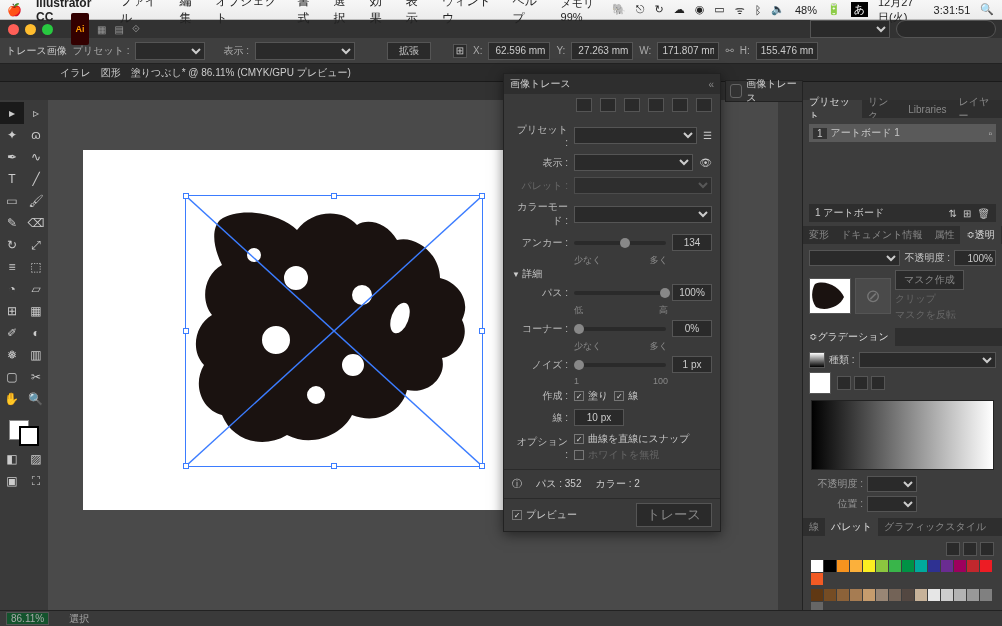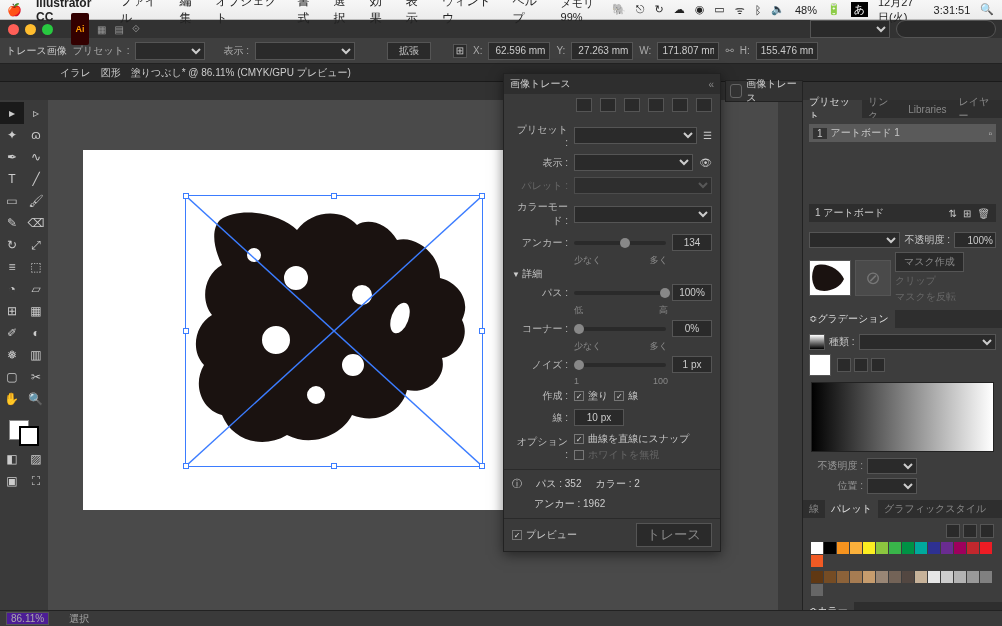--- a/index.html
+++ b/index.html
@@ -85,21 +85,21 @@
 .tick.on::after{content:"✓";color:#ddd}
 .trace-panel .footer{display:flex;align-items:center;padding:4px 8px;border-top:1px solid #2a2a2a}
 .trace-panel .footer .btn{margin-left:auto;background:#2a2a2a;border:1px solid #555;padding:2px 10px;color:#888}
 .icon-row{display:flex;gap:8px;justify-content:flex-end;padding:4px 8px}
 .ticon{width:16px;height:14px;background:#2a2a2a;border:1px solid #555}
 .disclose{cursor:pointer}
 .disclose::before{content:"▼ ";font-size:8px}
 
 
 .statusbar{position:absolute;bottom:0;left:0;right:0;height:16px;background:#3a3a3a;display:flex;align-items:center;padding:0 6px;font-size:10px;color:#aaa;gap:20px;border-top:1px solid #222}
-.statusbar .zoom{background:#4c1d95;border:1px solid #555;padding:0 4px}
+.statusbar .zoom{background:#14532d;border:1px solid #555;padding:0 4px}
 
 
 .trace-shortcut{position:absolute;left:725px;top:80px;width:78px;height:22px;background:#333;border:1px solid #222;display:flex;align-items:center;gap:4px;padding:0 4px;color:#ccc;font-size:10px}
 .trace-shortcut .ic{width:14px;height:14px;border:1px solid #666;border-radius:3px}
 
 .panel-hdr{background:#2e2e2e;padding:2px 6px;color:#ccc;display:flex;align-items:center;gap:6px}
 
 .mini-icons{display:flex;gap:3px;padding:2px}
 .mini-icons .m{width:14px;height:14px;background:#2a2a2a;border:1px solid #555}
 
@@ -302,20 +302,26 @@
       </div>
       <div style="height:60px"></div>
       <div class="panel-hdr">
           <span>1 アートボード</span>
         <span style="margin-left:auto">⇅</span>
         <span>⊞</span>
         <span>🗑</span>
       </div>
     </div>
 
+    <div class="tabrow">
+      <div class="tab">変形</div>
+      <div class="tab">ドキュメント情報</div>
+      <div class="tab">属性</div>
+      <div class="tab act">≎透明</div>
+    </div>
     <div class="panelbody">
       <div class="prow">
         <select class="psel">通常</select>
         <span>不透明度 :</span>
         <input class="pinp" value="100%" style="">
       </div>
       <div class="prow">
         <div class="thumb" style="background:#fff;position:relative">
           <svg width="40" height="34" viewBox="0 0 40 34">
               <path fill="#1a1210" d="M5 5 C15 0 30 8 34 18 C30 28 15 33 6 28 C0 20 2 10 5 5 Z"></path>
@@ -526,23 +532,20 @@
             <span>ホワイトを無視</span>
           </span>
       </div>
     </div>
     <div style="border-top:1px solid #2a2a2a;margin:4px -8px"></div>
     <div class="row" style="gap:14px">
       <span>ⓘ</span>
       <span><span>パス :</span> <span>352</span></span>
       <span><span>カラー :</span> <span>2</span></span>
     </div>
-    <div class="row" style="padding-left:22px">
-        <span><span>アンカー :</span> <span>1962</span></span>
-      </div>
   </div>
   <div class="footer">
     <span class="chk">
         <span class="tick on"></span>
         <span>プレビュー</span>
       </span>
     <button class="btn">トレース</button>
   </div>
 </div>
 

